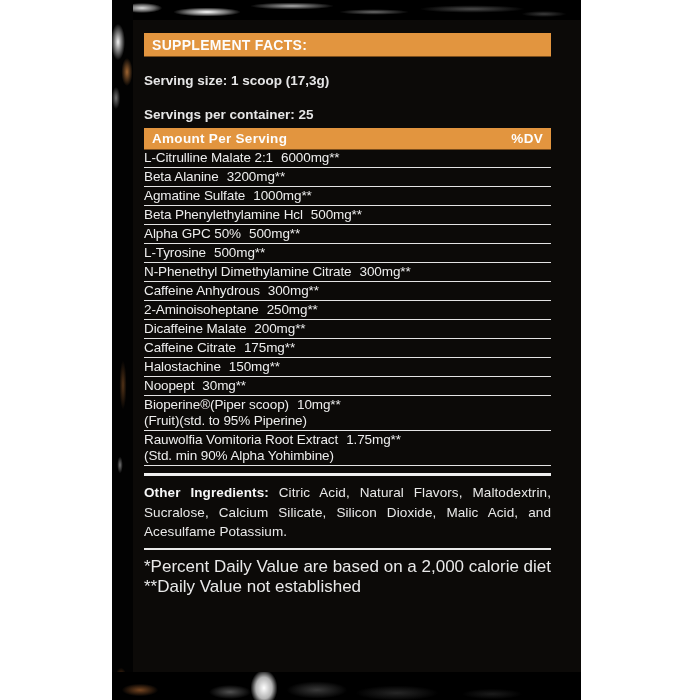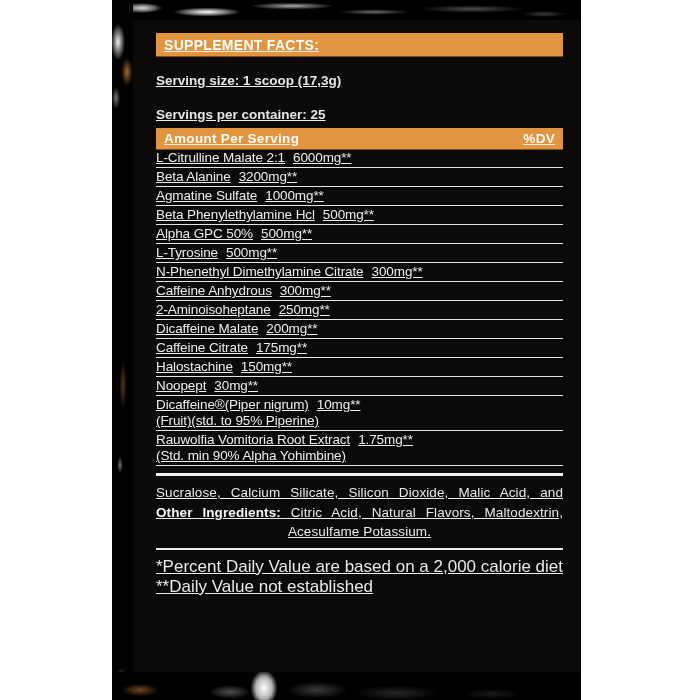--- a/index.html
+++ b/index.html
@@ -10,21 +10,21 @@
   }
   .photo{
     position:absolute;left:112px;top:0;width:469px;height:700px;
     background:#050403;overflow:hidden;
   }
   .label-panel{
     position:absolute;left:20px;top:18px;right:0;bottom:25px;
     background:#0c0a08;
   }
   .content{
-    position:absolute;left:24px;top:0;width:407px;color:#ededed;text-decoration:underline;
+    position:absolute;left:12px;top:0;width:407px;color:#ededed;
   }
   .bar{
     background:#e2953f;color:#fdfdfd;font-weight:bold;
     font-size:14px;letter-spacing:.3px;
     padding:0 8px;box-sizing:border-box;
     display:flex;justify-content:space-between;align-items:center;
     box-shadow:0 1px 0 #7a4d1c;
   }
   .bar1{margin-top:15px;height:23px;}
   .bar2{margin-top:5px;height:21px;font-size:13.5px;}
@@ -37,21 +37,21 @@
   }
   .row .amt{white-space:nowrap;padding-left:8px;}
   .row.two{flex-wrap:wrap;}
   .row.two .sub{width:100%;}
   .sep-thick{height:3px;background:#f0f0f0;margin:7px 0 7px 0;}
   .sep-thin{height:2px;background:#eaeaea;margin:6px 0 7px 0;}
   .other{
     font-size:13.5px;line-height:19.5px;letter-spacing:.1px;color:#e9e9e9;
   }
   .other .jline{text-align:justify;text-align-last:justify;}
-  .other .lastline{text-align:center;}
+  .other .lastline{text-align:left;}
   .other b{font-weight:bold;color:#f7f7f7;}
   .footnotes{font-size:17px;line-height:20px;color:#e9e9e9;margin-top:2px;}
   
   .tex{position:absolute;pointer-events:none;}
   .tex-top{
     left:0;top:0;width:100%;height:20px;
     background:
       radial-gradient(ellipse 28px 7px at 30px 8px, rgba(230,230,230,.95) 0%, rgba(200,200,200,.5) 45%, transparent 72%),
       radial-gradient(ellipse 45px 6px at 95px 12px, #ffffff 0%, rgba(255,255,255,.45) 45%, transparent 75%),
       radial-gradient(ellipse 60px 5px at 180px 6px, rgba(215,215,215,.8) 0%, transparent 70%),
@@ -151,36 +151,36 @@
         </div>
         <div class="row">
           <span>Halostachine</span>
           <span class="amt">150mg**</span>
         </div>
         <div class="row">
           <span>Noopept</span>
           <span class="amt">30mg**</span>
         </div>
         <div class="row two">
-          <span>Dicaffeine®(Piper nigrum)</span>
+          <span>Bioperine®(Piper scoop)</span>
           <span class="amt">10mg**</span>
           <span class="sub">(Fruit)(std. to 95% Piperine)</span>
         </div>
         <div class="row two">
           <span>Rauwolfia Vomitoria Root Extract</span>
           <span class="amt">1.75mg**</span>
           <span class="sub">(Std. min 90% Alpha Yohimbine)</span>
         </div>
       </div>
 
       <div class="sep-thick"></div>
 
       <div class="other">
+        <div class="jline"><b>Other Ingredients:</b> <span>Citric Acid, Natural Flavors, Maltodextrin,</span></div>
         <div class="jline">Sucralose, Calcium Silicate, Silicon Dioxide, Malic Acid, and</div>
-        <div class="jline"><b>Other Ingredients:</b> <span>Citric Acid, Natural Flavors, Maltodextrin,</span></div>
         <div class="lastline">Acesulfame Potassium.</div>
       </div>
 
       <div class="sep-thin"></div>
 
       <div class="footnotes">
         <div>*Percent Daily Value are based on a 2,000 calorie diet</div>
         <div>**Daily Value not established</div>
       </div>
 

